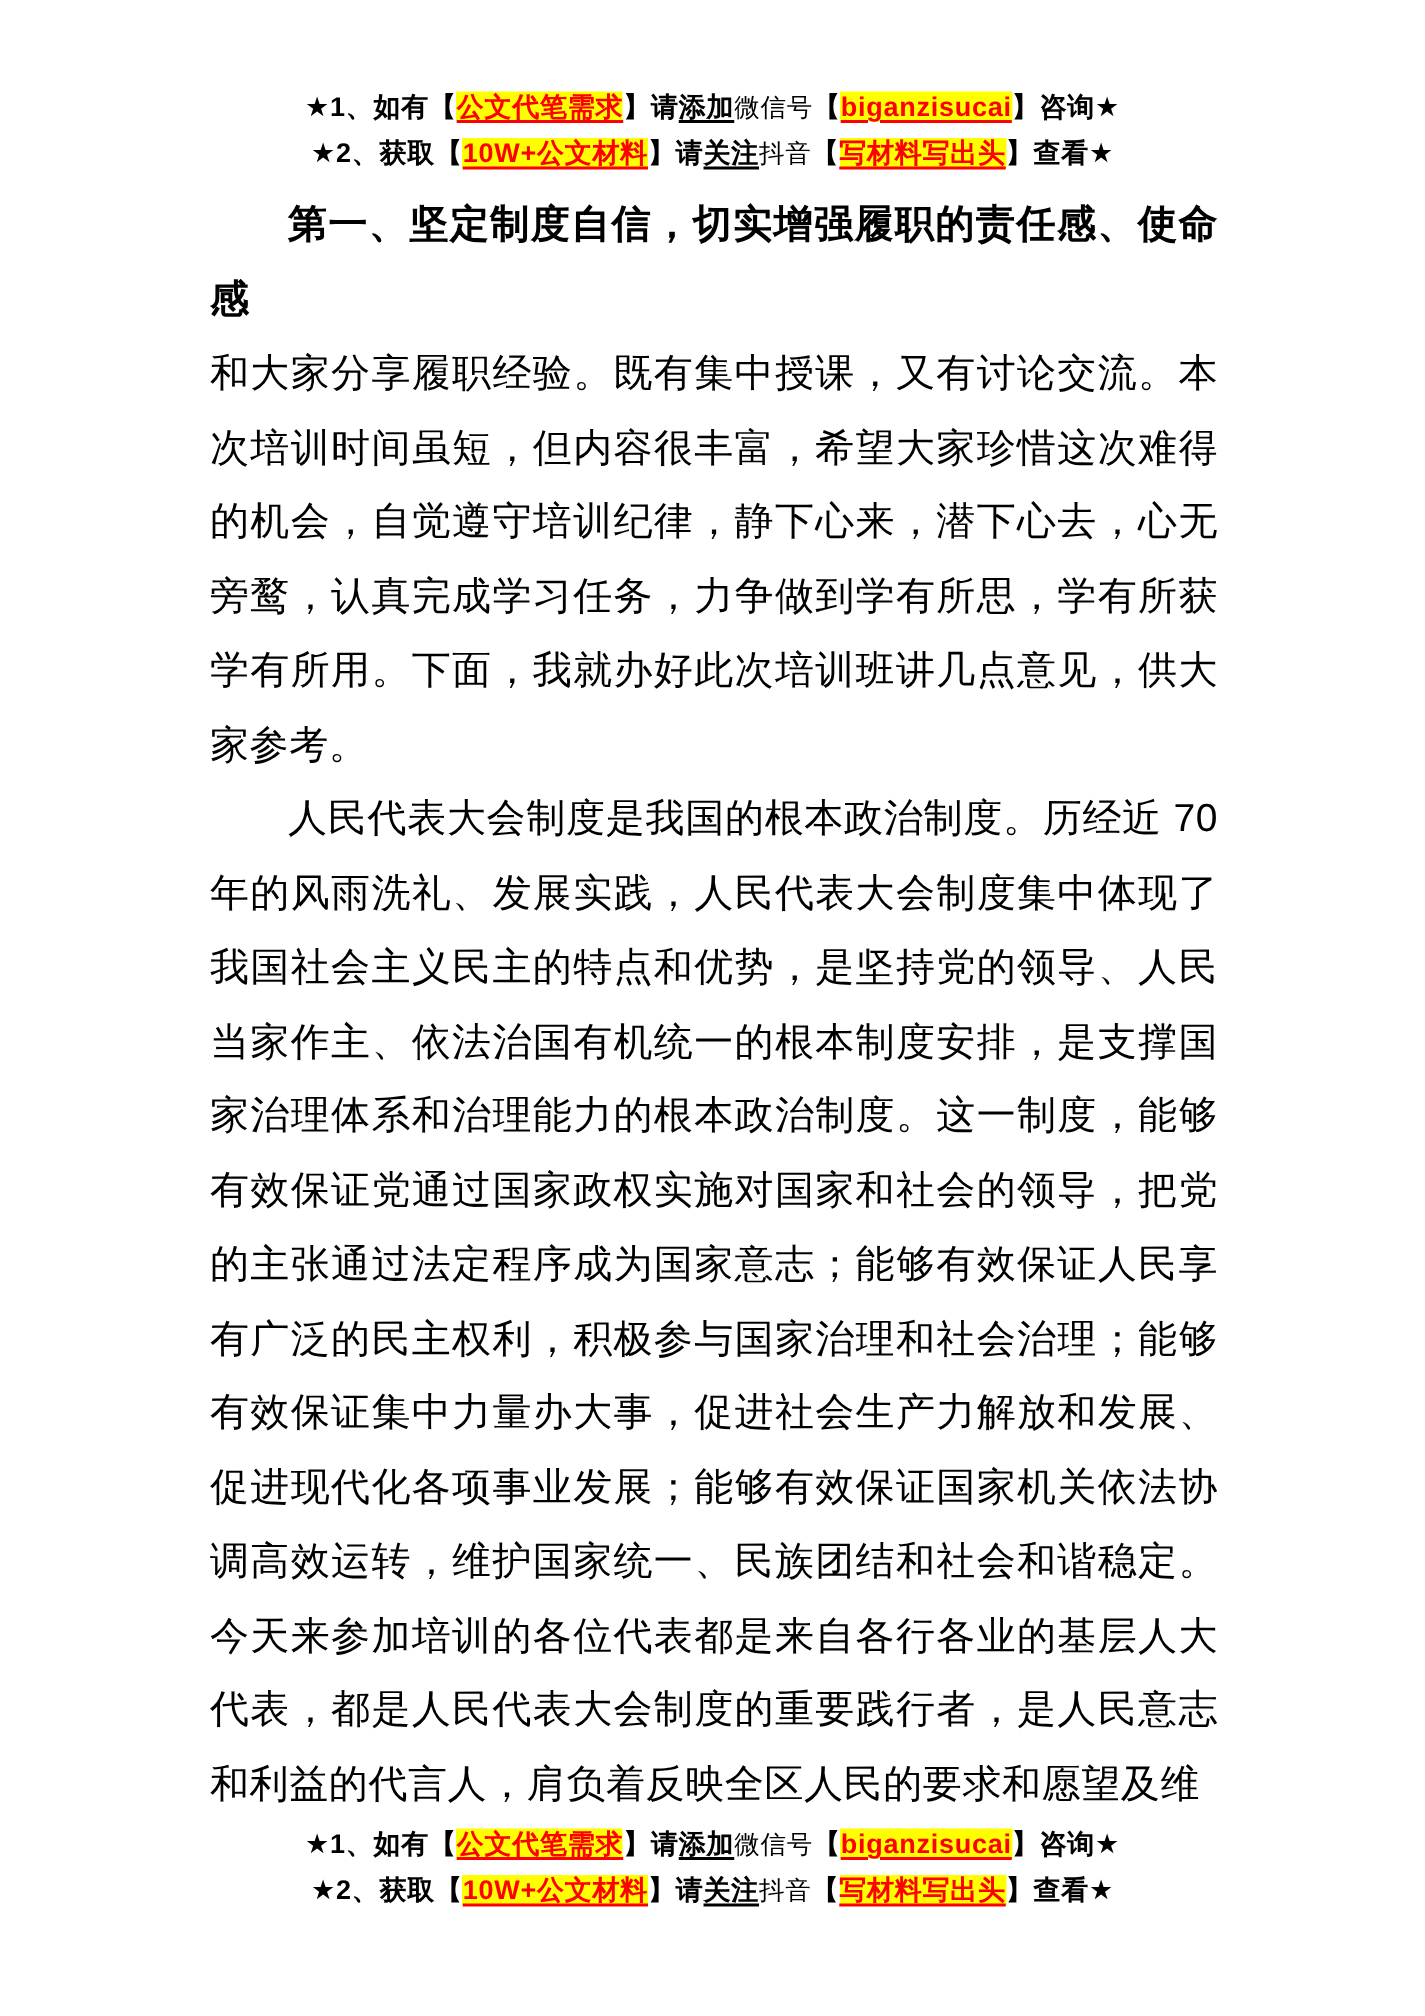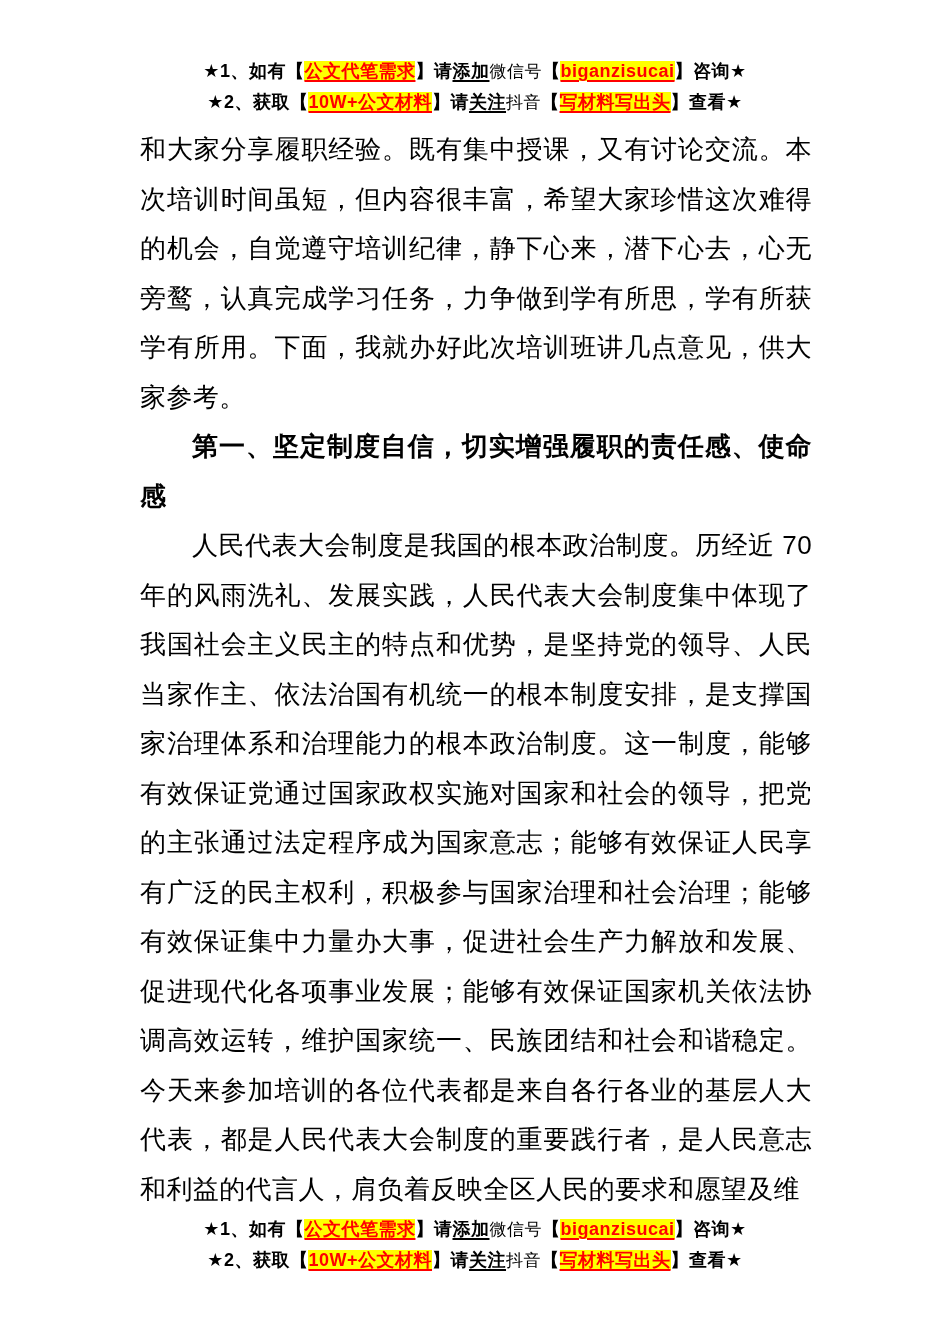--- a/index.html
+++ b/index.html
@@ -57,22 +57,22 @@
 <body>
 
 <div class="page">
 
   <header class="promo promo-top">
     <div class="promo-line"><span>★1、如有【</span><span class="hl">公文代笔需求</span><span>】请</span><span class="u">添加</span><span class="plain">微信号</span><span>【</span><span class="hl">biganzisucai</span><span>】咨询★</span></div>
     <div class="promo-line"><span>★2、获取【</span><span class="hl">10W+公文材料</span><span>】请</span><span class="u">关注</span><span class="plain">抖音</span><span>【</span><span class="hl">写材料写出头</span><span>】查看★</span></div>
   </header>
 
   <main class="doc-body">
+    <p class="para heading">第一、坚定制度自信，切实增强履职的责任感、使命感</p>
     <p class="para no-indent">和大家分享履职经验。既有集中授课，又有讨论交流。本次培训时间虽短，但内容很丰富，希望大家珍惜这次难得的机会，自觉遵守培训纪律，静下心来，潜下心去，心无旁鹜，认真完成学习任务，力争做到学有所思，学有所获学有所用。下面，我就办好此次培训班讲几点意见，供大家参考。</p>
-    <p class="para heading">第一、坚定制度自信，切实增强履职的责任感、使命感</p>
     <p class="para">人民代表大会制度是我国的根本政治制度。历经近 70年的风雨洗礼、发展实践，人民代表大会制度集中体现了我国社会主义民主的特点和优势，是坚持党的领导、人民当家作主、依法治国有机统一的根本制度安排，是支撑国家治理体系和治理能力的根本政治制度。这一制度，能够有效保证党通过国家政权实施对国家和社会的领导，把党的主张通过法定程序成为国家意志；能够有效保证人民享有广泛的民主权利，积极参与国家治理和社会治理；能够有效保证集中力量办大事，促进社会生产力解放和发展、促进现代化各项事业发展；能够有效保证国家机关依法协调高效运转，维护国家统一、民族团结和社会和谐稳定。今天来参加培训的各位代表都是来自各行各业的基层人大代表，都是人民代表大会制度的重要践行者，是人民意志和利益的代言人，肩负着反映全区人民的要求和愿望及维</p>
   </main>
 
   <footer class="promo promo-bottom">
     <div class="promo-line"><span>★1、如有【</span><span class="hl">公文代笔需求</span><span>】请</span><span class="u">添加</span><span class="plain">微信号</span><span>【</span><span class="hl">biganzisucai</span><span>】咨询★</span></div>
     <div class="promo-line"><span>★2、获取【</span><span class="hl">10W+公文材料</span><span>】请</span><span class="u">关注</span><span class="plain">抖音</span><span>【</span><span class="hl">写材料写出头</span><span>】查看★</span></div>
   </footer>
 
 </div>
 

